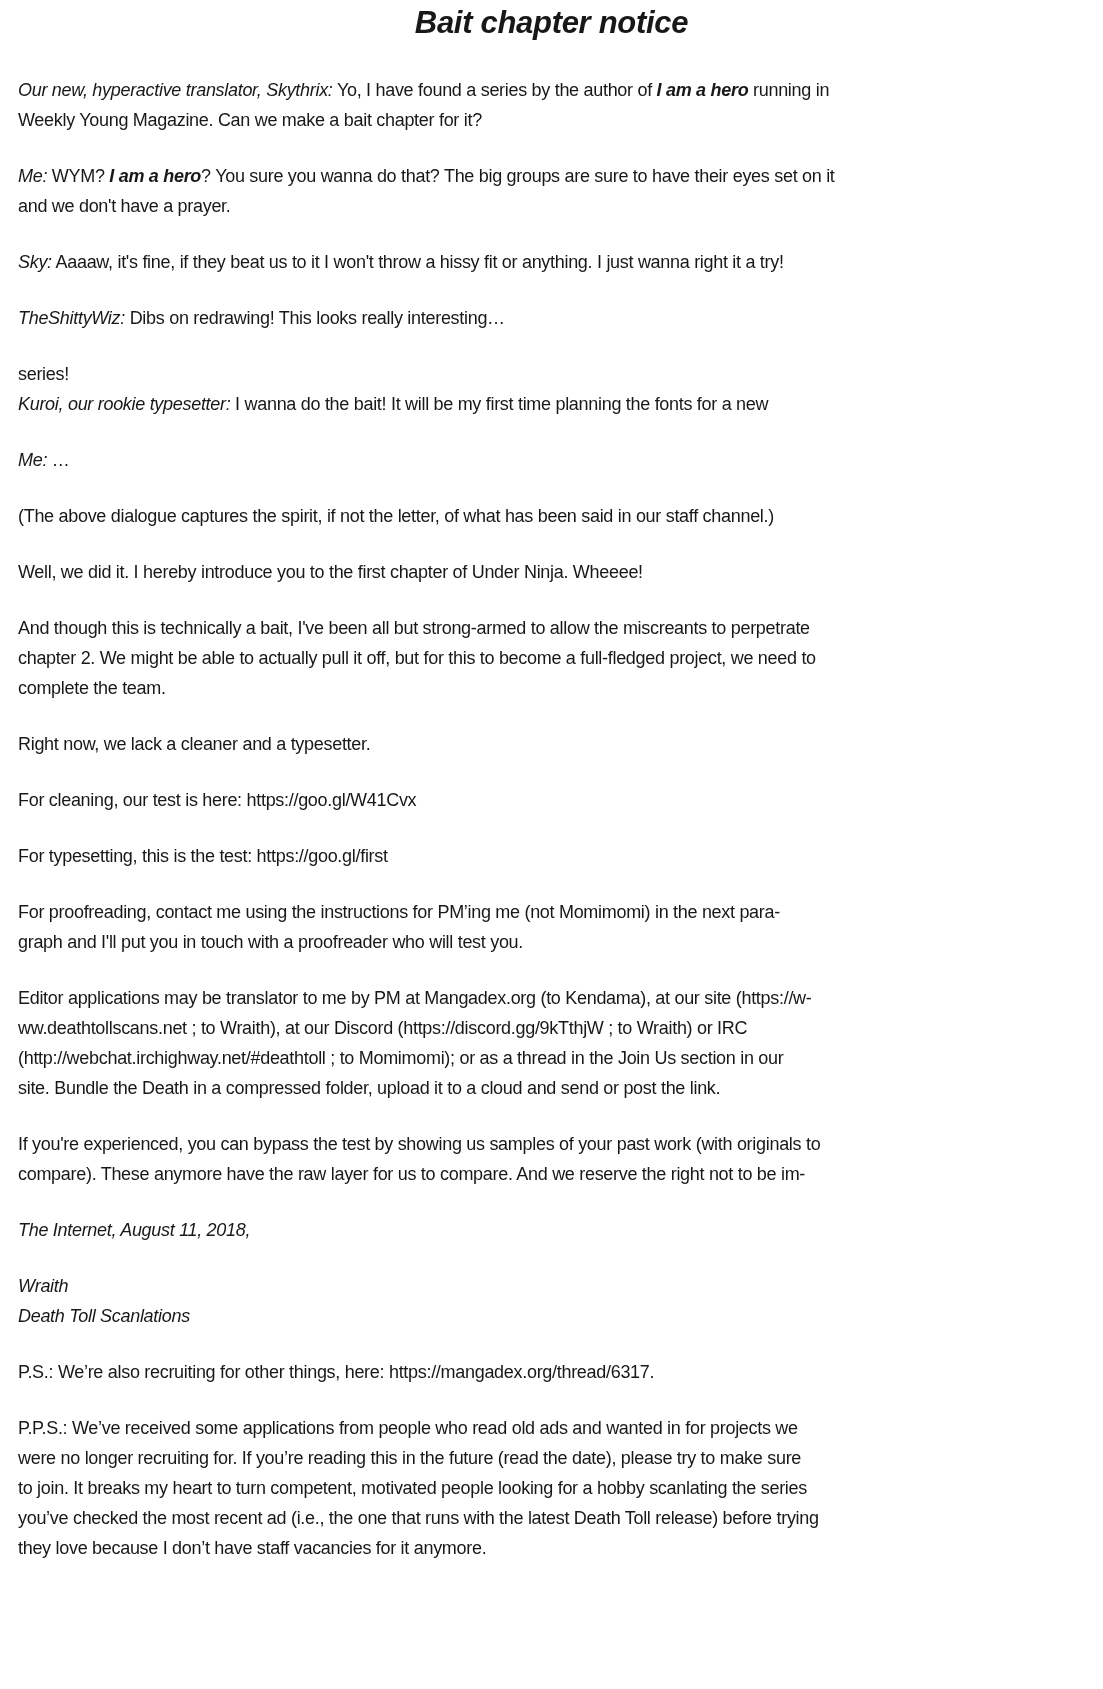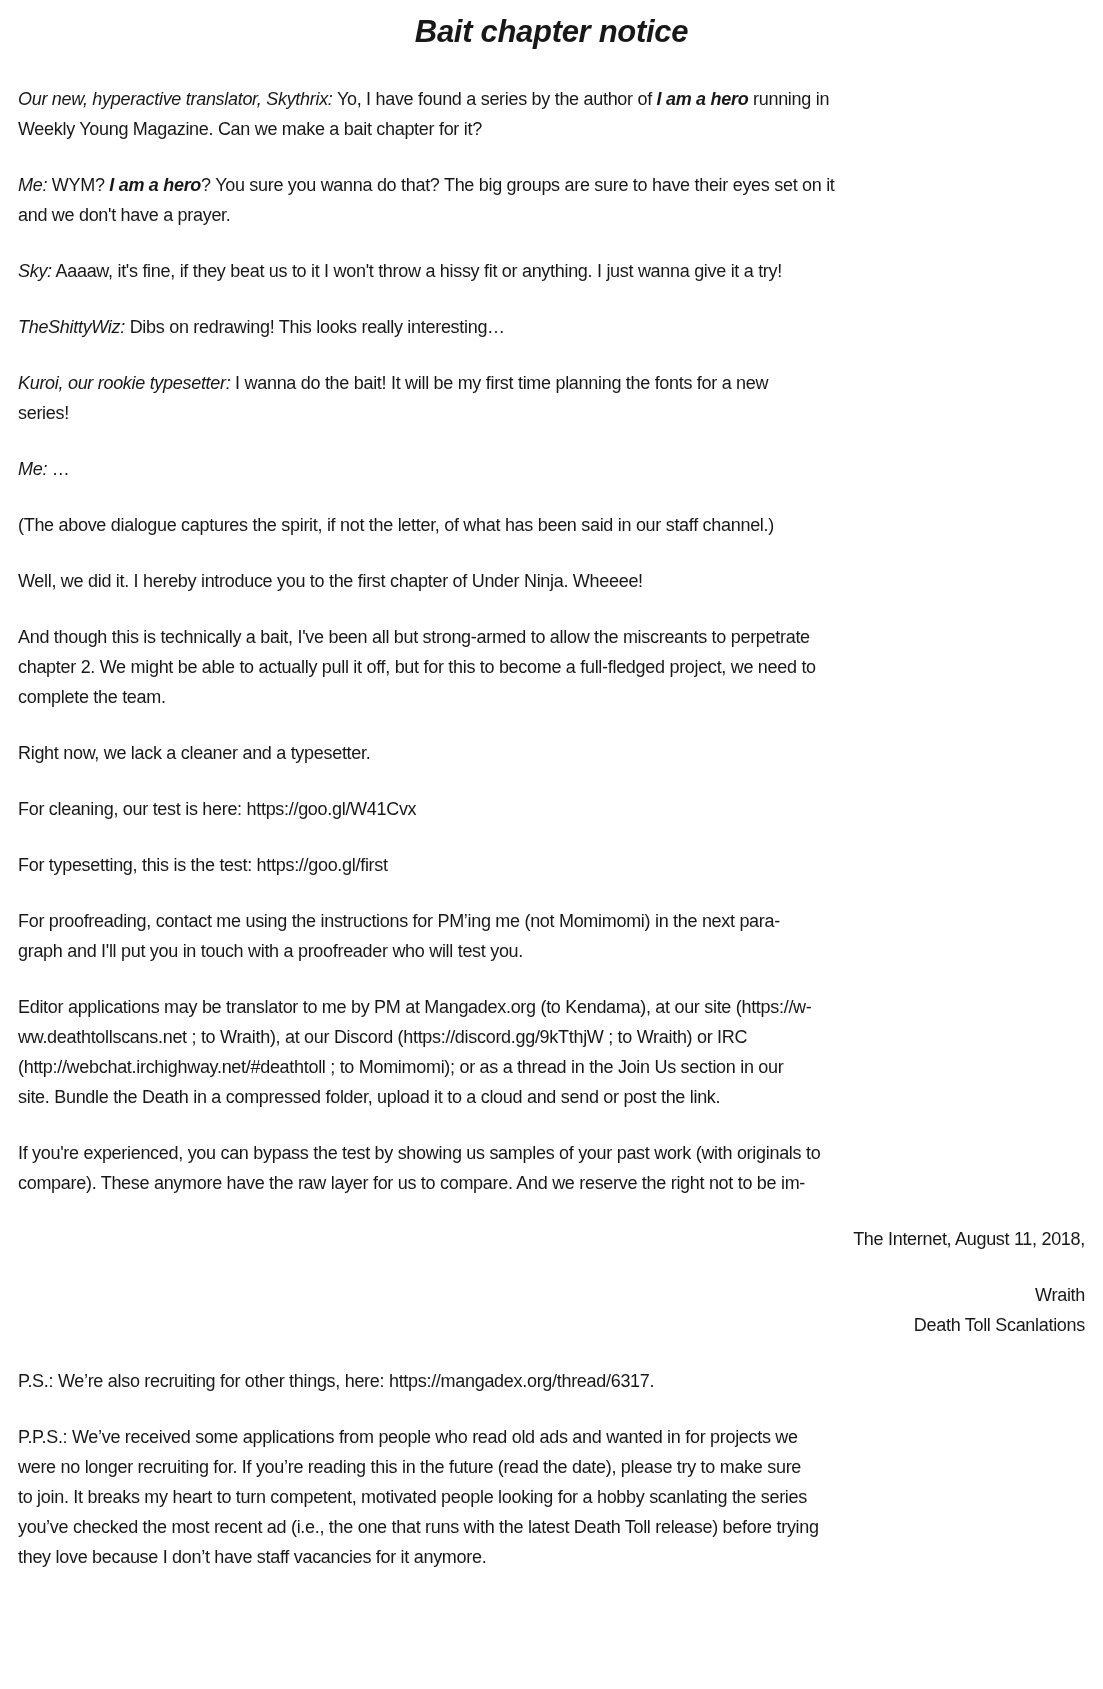--- a/index.html
+++ b/index.html
@@ -8,39 +8,39 @@
     background: #ffffff;
   }
   body {
     width: 1103px;
     height: 1689px;
     overflow: hidden;
     color: #181818;
     font-family: "Liberation Sans", sans-serif;
   }
   .page {
-    padding: 10px 18px 0 18px;
+    padding: 1px 18px 0 18px;
   }
   h1.title {
     margin: 0 0 30px 0;
     text-align: center;
     font-size: 31px;
     line-height: 44px;
     font-weight: bold;
     font-style: italic;
     letter-spacing: -0.3px;
   }
   p.para {
     margin: 26px 0;
     font-size: 18px;
     line-height: 30px;
     letter-spacing: -0.3px;
   }
   p.para.right {
-    text-align: right;
+    font-style: italic;
   }
   .line {
     display: block;
     white-space: pre-wrap;
   }
   .it  { font-style: italic; }
   .bit { font-style: italic; font-weight: bold; }
 </style>
 </head>
 <body>
@@ -50,28 +50,28 @@
   <main>
       <p class="para">
         <span class="line"><span class="it">Our new, hyperactive translator, Skythrix:</span><span> Yo, I have found a series by the author of </span><span class="bit">I am a hero</span><span> running in</span></span>
         <span class="line"><span>Weekly Young Magazine. Can we make a bait chapter for it?</span></span>
       </p>
       <p class="para">
         <span class="line"><span class="it">Me:</span><span> WYM? </span><span class="bit">I am a hero</span><span>? You sure you wanna do that? The big groups are sure to have their eyes set on it</span></span>
         <span class="line"><span>and we don't have a prayer.</span></span>
       </p>
       <p class="para">
-        <span class="line"><span class="it">Sky:</span><span> Aaaaw, it's fine, if they beat us to it I won't throw a hissy fit or anything. I just wanna give it a try!</span></span>
+        <span class="line"><span class="it">Sky:</span><span> Aaaaw, it's fine, if they beat us to it I won't throw a hissy fit or anything. I just wanna right it a try!</span></span>
       </p>
       <p class="para">
         <span class="line"><span class="it">TheShittyWiz:</span><span> Dibs on redrawing! This looks really interesting…</span></span>
       </p>
       <p class="para">
+        <span class="line"><span>series!</span></span>
         <span class="line"><span class="it">Kuroi, our rookie typesetter:</span><span> I wanna do the bait! It will be my first time planning the fonts for a new</span></span>
-        <span class="line"><span>series!</span></span>
       </p>
       <p class="para">
         <span class="line"><span class="it">Me:</span><span> …</span></span>
       </p>
       <p class="para">
         <span class="line"><span>(The above dialogue captures the spirit, if not the letter, of what has been said in our staff channel.)</span></span>
       </p>
       <p class="para">
         <span class="line"><span>Well, we did it. I hereby introduce you to the first chapter of Under Ninja. Wheeee!</span></span>
       </p>

